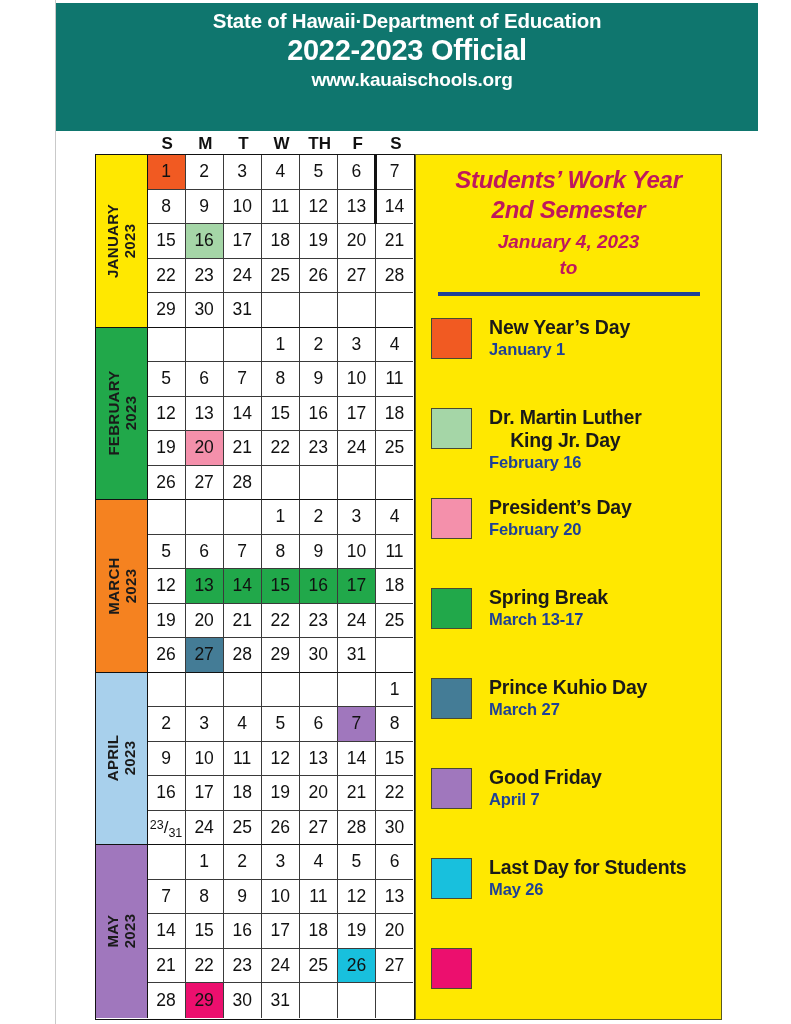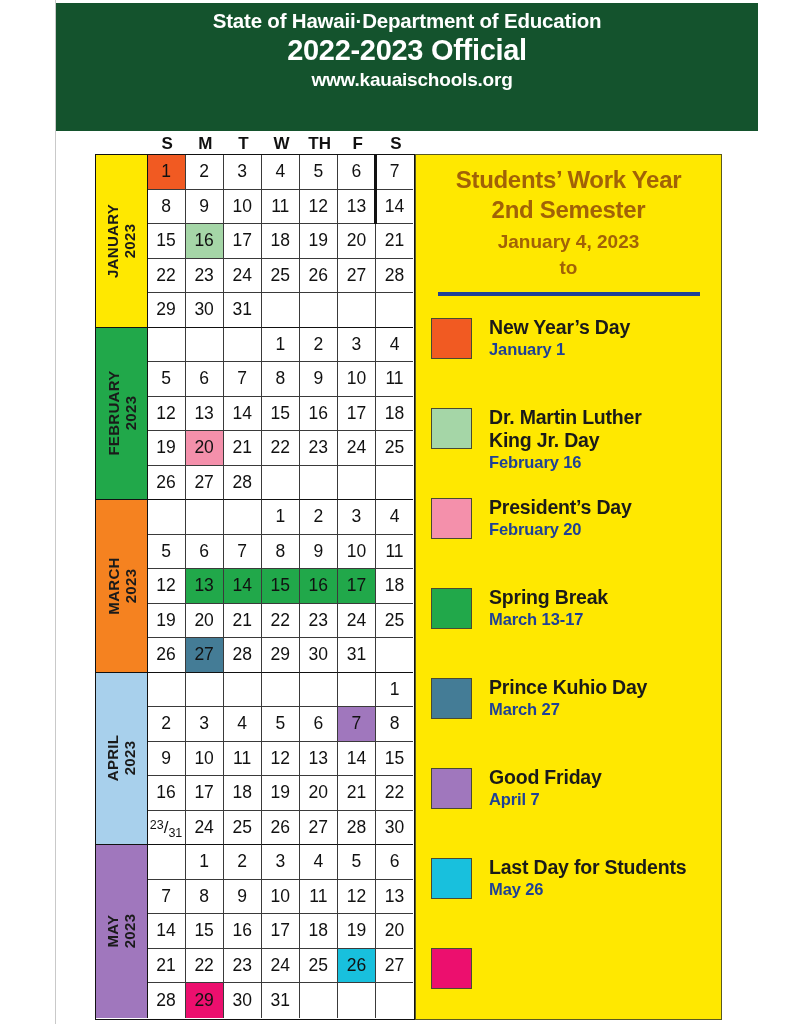--- a/index.html
+++ b/index.html
@@ -34,21 +34,21 @@
     background: #c9c9c9;
   }
 
   
   .banner {
     position: absolute;
     left: 56px;
     top: 3px;
     width: 702px;
     height: 128px;
-    background: #14532d;
+    background: #0f766e;
     color: #ffffff;
     text-align: center;
     box-sizing: border-box;
     padding-top: 5px;
   }
   .banner-line1 {
     font-size: 20.5px;
     font-weight: bold;
     letter-spacing: -0.2px;
     line-height: 26px;
@@ -188,23 +188,24 @@
     top: 154px;
     width: 307px;
     height: 866px;
     background: #ffe800;
     border: 1.5px solid #5a5a20;
     box-sizing: border-box;
     overflow: hidden;
   }
   .panel-title {
     text-align: center;
-    color: #a16207;
+    color: #be185d;
     font-weight: bold;
     margin-top: 10px;
+    font-style: italic;
   }
   .pt1 { font-size: 24px; line-height: 30px; letter-spacing: -0.3px; }
   .pt2 { font-size: 24px; line-height: 30px; letter-spacing: -0.3px; }
   .pt3 { font-size: 19px; line-height: 27px; margin-top: 3px; }
   .pt4 { font-size: 19px; line-height: 25px; }
   .pt5 { font-size: 19px; line-height: 27px; }
   .panel-rule {
     width: 262px;
     height: 4px;
     background: #1f4196;
@@ -232,20 +233,21 @@
     margin-left: 17px;
     padding-top: 0px;
   }
   .legend-name {
     font-size: 19.5px;
     font-weight: bold;
     color: #1a1a1a;
     line-height: 23px;
     letter-spacing: -0.2px;
     white-space: nowrap;
+    text-align: center;
   }
   .legend-date {
     font-size: 16.5px;
     font-weight: bold;
     color: #1f4196;
     line-height: 20px;
     letter-spacing: -0.1px;
     white-space: nowrap;
   }
 

